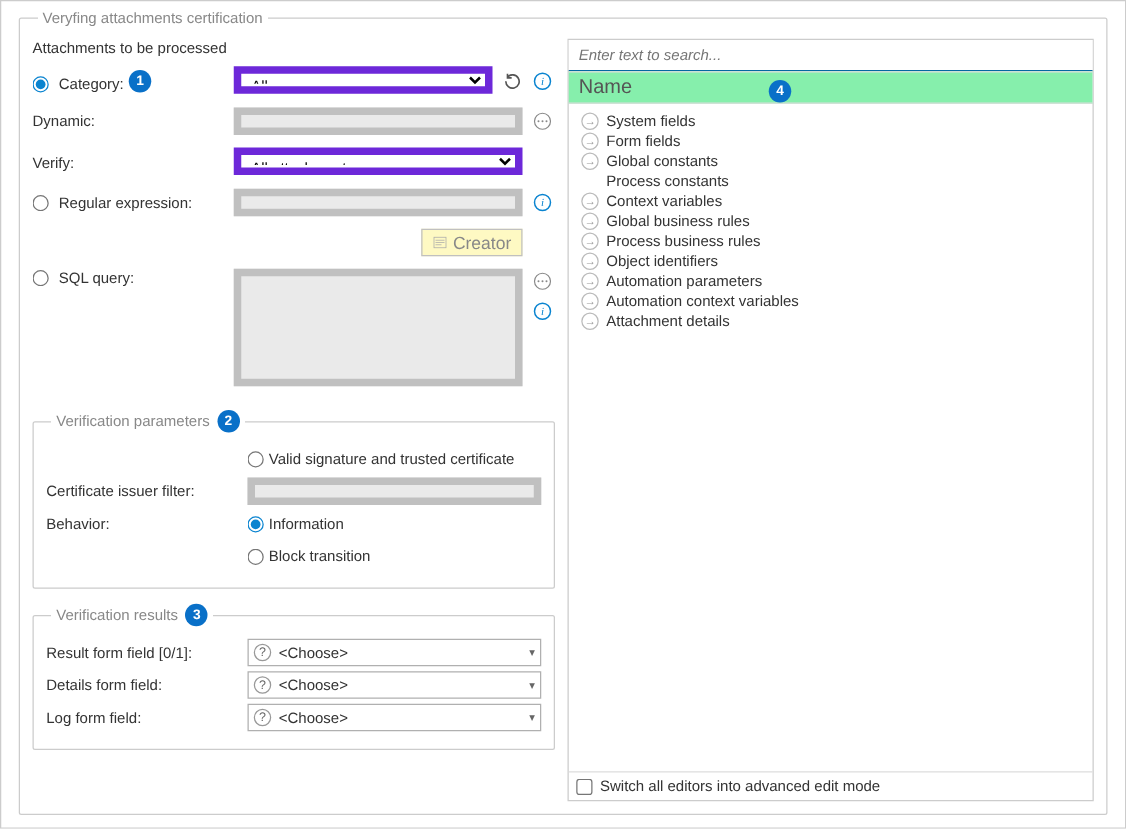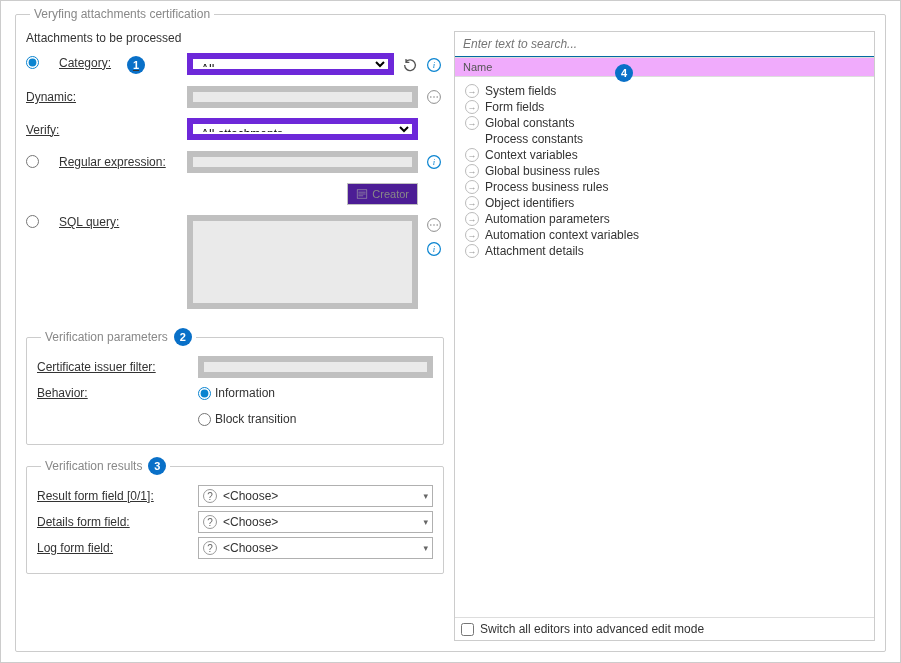--- a/index.html
+++ b/index.html
@@ -15,42 +15,42 @@
 
 fieldset { border: 1px solid #ccc; border-radius: 2px; padding: 10px; position: relative; }
 legend { color: #888; font-size: 12px; padding: 0 4px; margin-left: 4px; }
 .legend-with-badge { display: flex; align-items: center; gap: 6px; margin-top: 36px; }
 
 .main-fieldset { flex: 1; display: flex; gap: 10px; }
 .left-col { width: 418px; display: flex; flex-direction: column; gap: 6px; }
 .right-col { flex: 1; display: flex; flex-direction: column; border: 1px solid #ccc; background: #fff; position: relative; }
 
 .row { display: flex; align-items: center; gap: 6px; margin-bottom: 4px; min-height: 22px; }
-.row-label { width: 155px; display: flex; align-items: flex-start; gap: 16px; text-decoration: underline; }
+.row-label { width: 155px; display: flex; align-items: flex-end; gap: 4px; }
 .row-control { flex: 1; }
 .row-extras { display: flex; gap: 4px; align-items: center; }
 
 select, input[type="text"], textarea { font-family: inherit; font-size: 12px; border: 6px solid #6d28d9; background: #fff; padding: 2px 4px; height: 22px; width: 100%; }
 select.gray, input.gray, textarea.gray { background: #eaeaea; color: #666; border-color: #c0c0c0; }
 textarea { height: 94px; resize: none; }
 input[type="radio"] { margin: 0 4px 0 0; accent-color: #0a84d0; vertical-align: middle; }
 
 .icon-btn { width: 20px; height: 20px; display: inline-flex; align-items: center; justify-content: center; cursor: pointer; }
 .info-icon svg circle { stroke: #0a84d0; }
 .info-icon svg text { fill: #0a84d0; }
 
-.creator-btn { border: 1px solid #c0c0c0; background: #4c1d95; color: #888; padding: 2px 8px; height: 22px; display: inline-flex; align-items: center; gap: 4px; font-size: 11px; cursor: pointer; }
+.creator-btn { border: 1px solid #c0c0c0; background: #fef9c3; color: #888; padding: 2px 8px; height: 22px; display: inline-flex; align-items: center; gap: 4px; font-size: 14px; cursor: pointer; }
 
 .sub-fieldset { margin-top: 6px; }
 
 .badge { width: 18px; height: 18px; border-radius: 50%; background: #0970c8; color: #fff; font-size: 11px; font-weight: bold; display: inline-flex; align-items: center; justify-content: center; }
 
 .search-input { border-bottom: 1px solid #0369a1; }
 .search-input input { border: none; height: 24px; padding: 4px 8px; font-style: italic; color: #999; width: 100%; }
-.tree-header { background: #f0abfc; border: 1px solid #ddd; border-left: none; border-right: none; padding: 3px 8px; color: #555; font-size: 11px; }
+.tree-header { background: #86efac; border: 1px solid #ddd; border-left: none; border-right: none; padding: 3px 8px; color: #555; font-size: 16px; }
 .tree { padding: 6px 6px; flex: 1; overflow: auto; }
 .tree-item { display: flex; align-items: center; gap: 6px; padding: 1px 4px; cursor: pointer; }
 .tree-item.no-icon { padding-left: 24px; }
 .expand-icon { width: 14px; height: 14px; border: 1px solid #bbb; border-radius: 50%; display: inline-flex; align-items: center; justify-content: center; color: #999; font-size: 9px; background:#fff; }
 
 .adv-mode { display: flex; align-items: center; gap: 6px; padding: 4px 6px; border-top: 1px solid #ddd; }
 .adv-mode input[type="checkbox"] { margin: 0; }
 
 .choose-select { display: flex; align-items: center; border: 1px solid #b0b0b0; height: 22px; padding: 0 4px; background: #fff; position: relative; }
 .choose-select .qmark { width: 14px; height: 14px; border: 1px solid #999; border-radius: 50%; display: inline-flex; align-items: center; justify-content: center; font-size: 10px; color: #666; margin-right: 6px; }
@@ -182,20 +182,26 @@
             </span>
           </div>
         </div>
 
         <fieldset class="sub-fieldset">
           <legend class="legend-with-badge">
             <span>Verification parameters</span>
             <span class="badge">2</span>
           </legend>
           <div class="row">
+            <div class="row-label"></div>
+            <div class="row-control">
+              <label><input type="radio" name="vlev" style=""><span>Valid signature and trusted certificate</span></label>
+            </div>
+          </div>
+          <div class="row">
             <div class="row-label">
                 <span>Certificate issuer filter:</span>
               </div>
             <div class="row-control"><input type="text" class="gray" disabled="" style=""></div>
           </div>
           <div class="row">
             <div class="row-label">
                 <span>Behavior:</span>
               </div>
             <div class="row-control">

